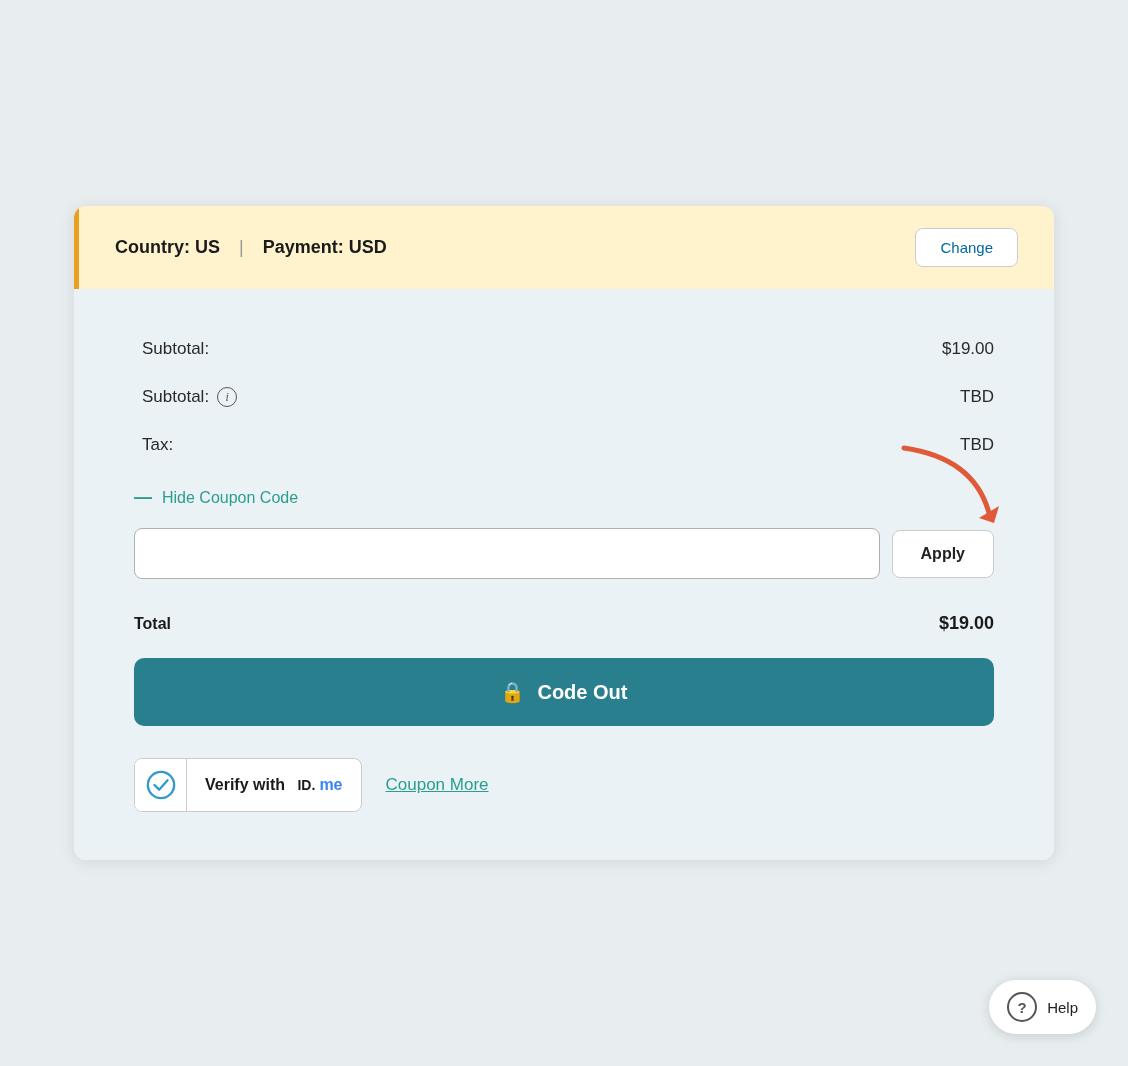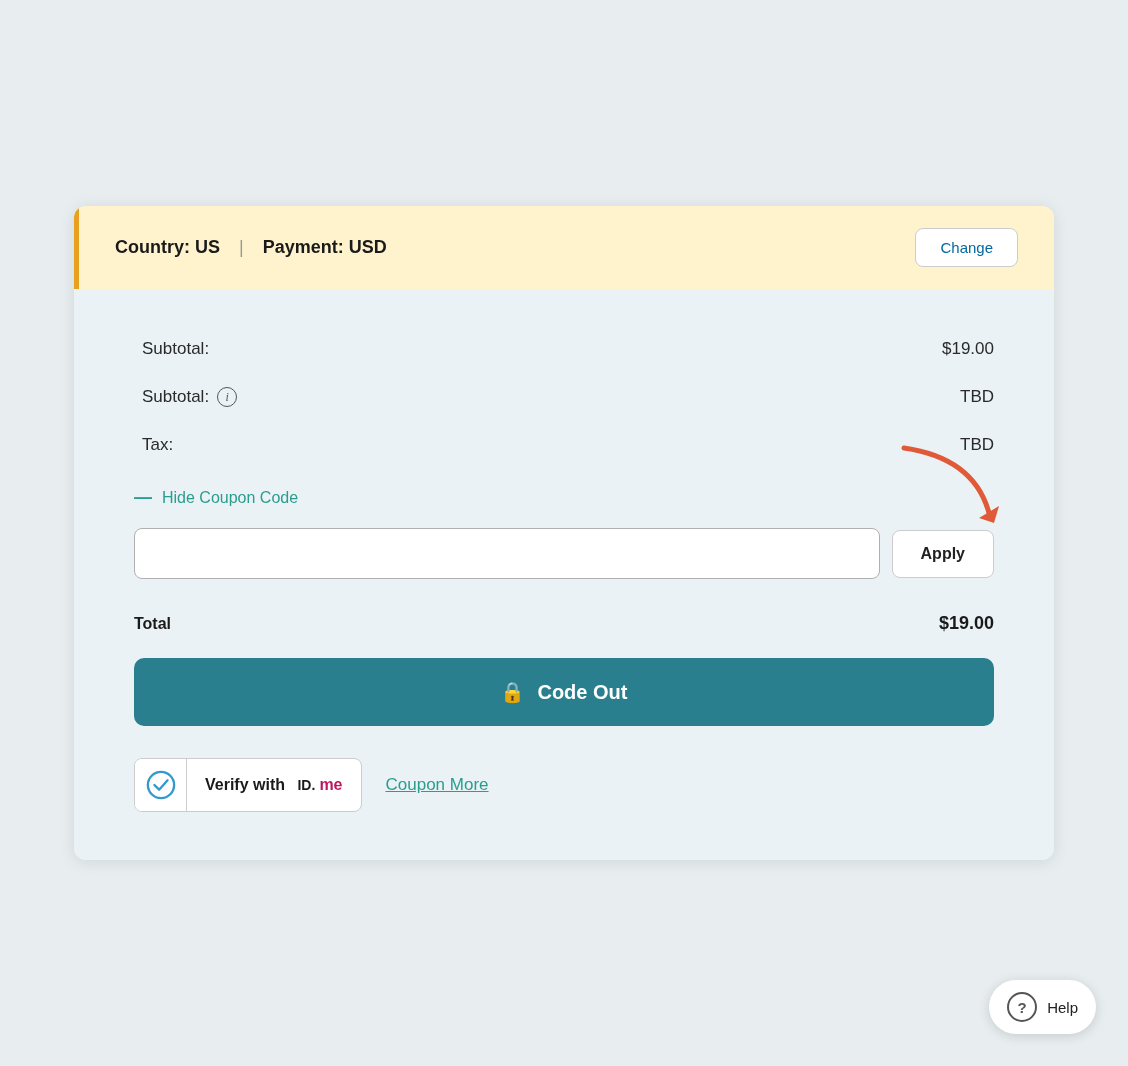--- a/index.html
+++ b/index.html
@@ -197,21 +197,21 @@
       display: flex;
       align-items: center;
       gap: 4px;
     }
     .idme-text .id-bold {
       font-weight: 900;
       font-size: 14px;
     }
     .idme-text .dot-me {
       font-size: 16px;
-      color: #be185d;
+      color: #3b82f6;
     }
     .learn-more {
       color: #2a9d8f;
       font-size: 17px;
       font-weight: 500;
       text-decoration: underline;
       cursor: pointer;
       background: none;
       border: none;
     }

